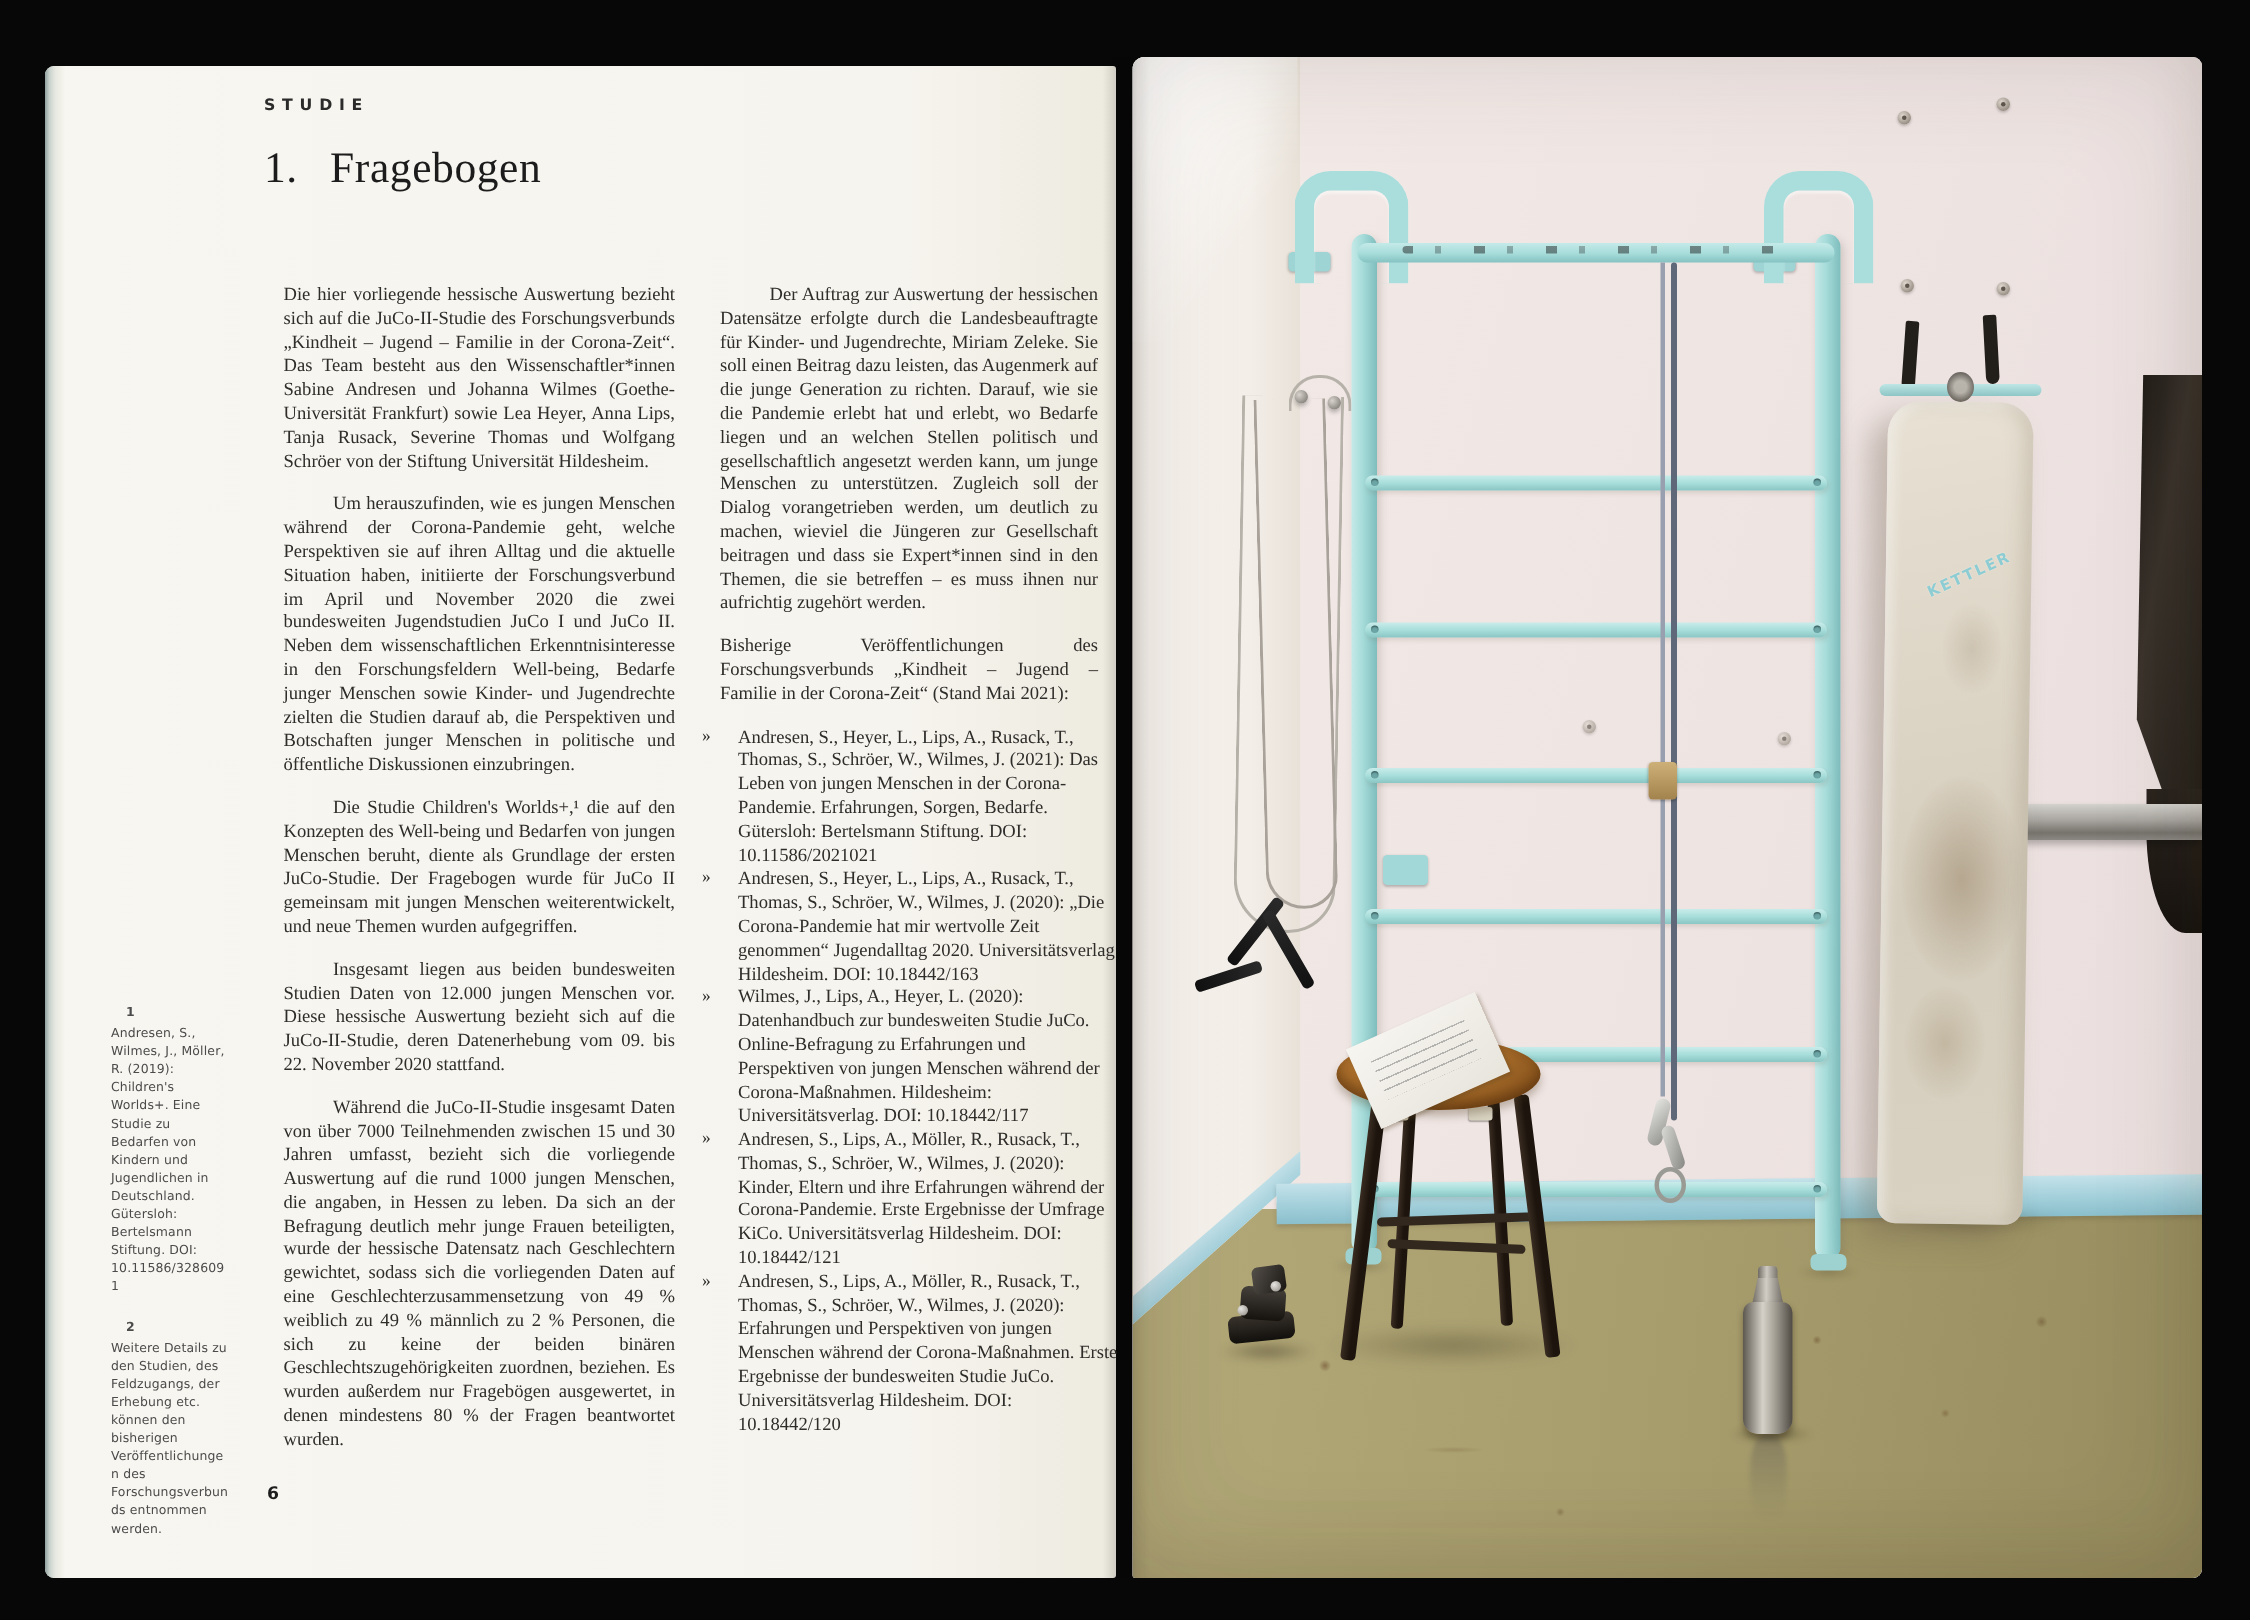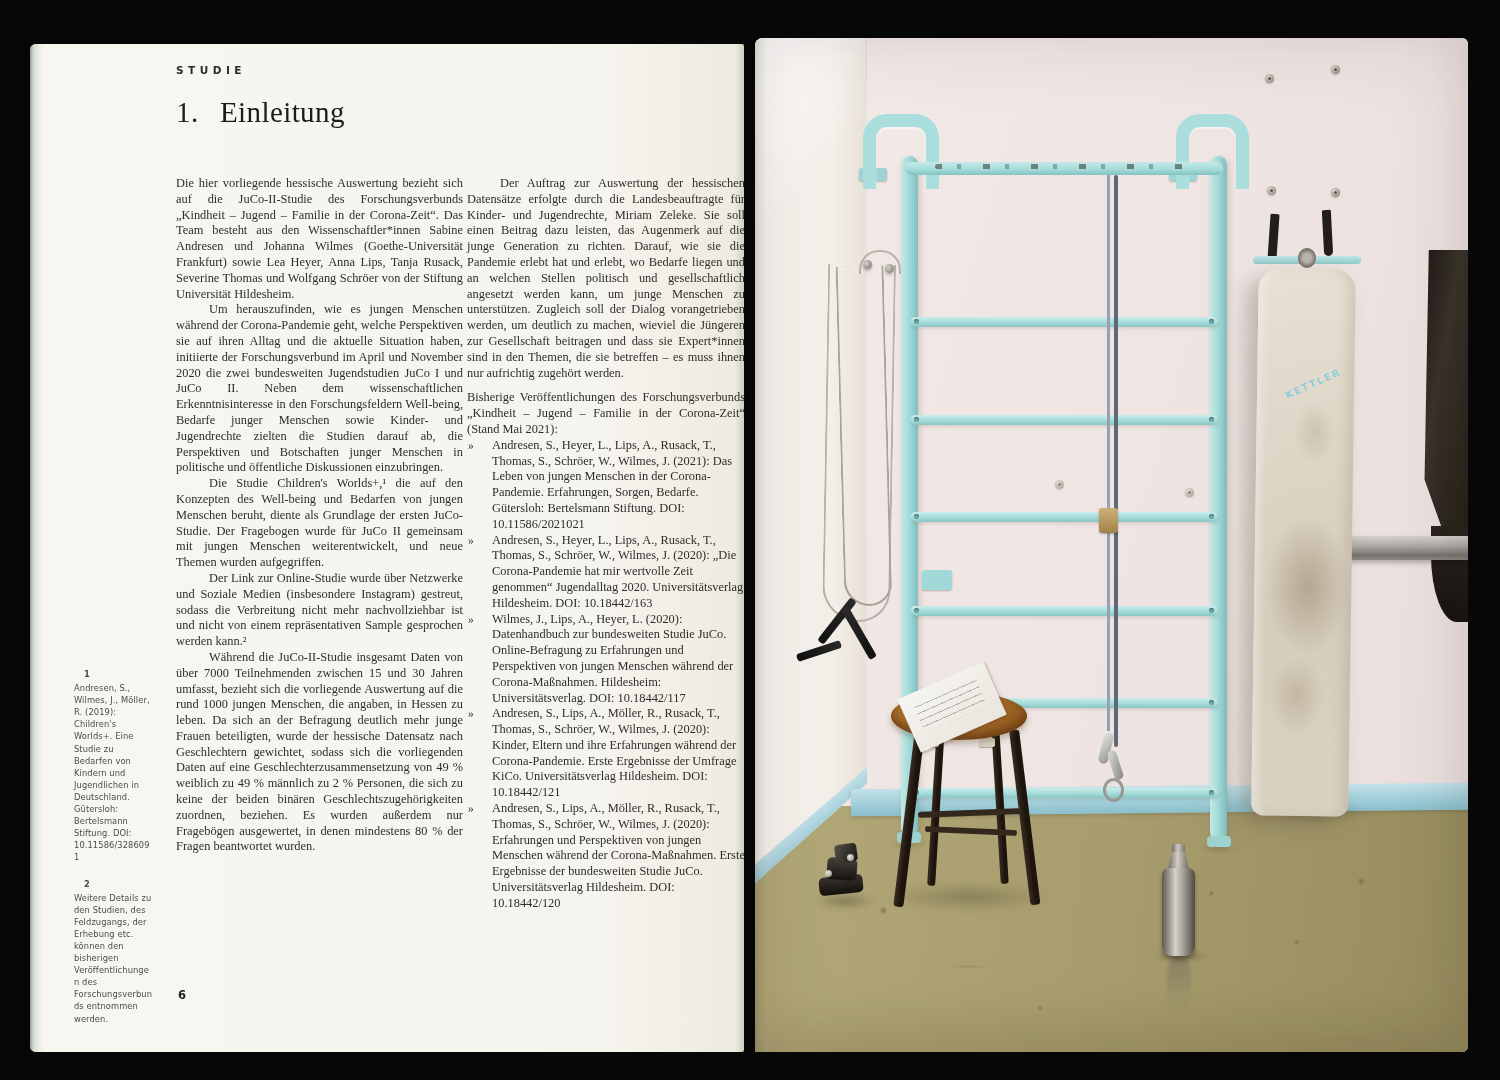--- a/index.html
+++ b/index.html
@@ -28,21 +28,21 @@
     font-size:10.5px;letter-spacing:4.5px;color:#2b2b2b;
   }
   .heading{
     position:absolute;left:146px;top:52px;margin:0;display:flex;
     font-weight:400;font-size:29px;letter-spacing:.4px;color:#1c1c1c;
   }
   .h-num{width:44px;}
   .col{position:absolute;top:132px;font-size:12.4px;line-height:15.8px;color:#2f2d2a;}
   .col1{left:146px;width:287px;}
   .col2{left:437px;width:278px;}
-  .para{margin:0;text-align:justify;hyphens:auto;-webkit-hyphens:auto;}
+  .para{margin:13px;text-align:justify;hyphens:auto;-webkit-hyphens:auto;}
   .para.indent{text-indent:33px;}
   .pubs-intro{margin-top:9px;text-align:justify;hyphens:auto;}
   .pub{display:flex;}
   .pub-marker{flex:none;width:24px;padding-left:1px;font-size:11.5px;}
   .pub-body{flex:1;text-align:left;hyphens:auto;}
   .fnotes{
     position:absolute;left:44px;top:624px;width:80px;
     font-family:"DejaVu Sans",sans-serif;font-size:8.3px;line-height:12.1px;
     color:#4b4b4b;letter-spacing:.1px;hyphens:auto;overflow-wrap:break-word;
   }
@@ -240,39 +240,39 @@
 
 <div class="stage">
 
   <div class="page page-left">
     <div class="page-edge"></div>
 
     <div class="kicker">STUDIE</div>
 
     <h1 class="heading">
       <span class="h-num">1.</span>
-      <span class="h-title">Einleitung</span>
+      <span class="h-title">Fragebogen</span>
     </h1>
 
     <div class="fnotes">
       <div class="fnote">
         <div class="fnote-num">1</div>
         <div class="fnote-text">Andresen, S., Wilmes, J., Möller, R. (2019): Children's Worlds+. Eine Studie zu Bedarfen von Kindern und Jugendlichen in Deutschland. Gütersloh: Bertelsmann Stiftung. DOI: 10.11586/3286091</div>
       </div>
       <div class="fnote">
         <div class="fnote-num">2</div>
         <div class="fnote-text">Weitere Details zu den Studien, des Feldzugangs, der Erhebung etc. können den bisherigen Veröffentlichungen des Forschungsverbunds entnommen werden.</div>
       </div>
     </div>
 
     <div class="col col1">
       <p class="para">Die hier vorliegende hessische Auswertung bezieht sich auf die JuCo-II-Studie des Forschungsverbunds „Kindheit – Jugend – Familie in der Corona-Zeit“. Das Team besteht aus den Wissenschaftler*innen Sabine Andresen und Johanna Wilmes (Goethe-Universität Frankfurt) sowie Lea Heyer, Anna Lips, Tanja Rusack, Severine Thomas und Wolfgang Schröer von der Stiftung Universität Hildesheim.</p>
       <p class="para indent">Um herauszufinden, wie es jungen Menschen während der Corona-Pandemie geht, welche Perspektiven sie auf ihren Alltag und die aktuelle Situation haben, initiierte der Forschungsverbund im April und November 2020 die zwei bundesweiten Jugendstudien JuCo I und JuCo II. Neben dem wissenschaftlichen Erkenntnisinteresse in den Forschungsfeldern Well-being, Bedarfe junger Menschen sowie Kinder- und Jugendrechte zielten die Studien darauf ab, die Perspektiven und Botschaften junger Menschen in politische und öffentliche Diskussionen einzubringen.</p>
       <p class="para indent">Die Studie Children's Worlds+,¹ die auf den Konzepten des Well-being und Bedarfen von jungen Menschen beruht, diente als Grundlage der ersten JuCo-Studie. Der Fragebogen wurde für JuCo II gemeinsam mit jungen Menschen weiterentwickelt, und neue Themen wurden aufgegriffen.</p>
-      <p class="para indent">Der Link zur Online-Studie wurde über Netzwerke und Soziale Medien (insbesondere Instagram) gestreut, sodass die Verbreitung nicht mehr nachvollziehbar ist und nicht von einem repräsentativen Sample gesprochen werden kann.²</p>
+      <p class="para indent">Insgesamt liegen aus beiden bundesweiten Studien Daten von 12.000 jungen Menschen vor. Diese hessische Auswertung bezieht sich auf die JuCo-II-Studie, deren Datenerhebung vom 09. bis 22. November 2020 stattfand.</p>
       <p class="para indent">Während die JuCo-II-Studie insgesamt Daten von über 7000 Teilnehmenden zwischen 15 und 30 Jahren umfasst, bezieht sich die vorliegende Auswertung auf die rund 1000 jungen Menschen, die angaben, in Hessen zu leben. Da sich an der Befragung deutlich mehr junge Frauen beteiligten, wurde der hessische Datensatz nach Geschlechtern gewichtet, sodass sich die vorliegenden Daten auf eine Geschlechterzusammensetzung von 49 % weiblich zu 49 % männlich zu 2 % Personen, die sich zu keine der beiden binären Geschlechtszugehörigkeiten zuordnen, beziehen. Es wurden außerdem nur Fragebögen ausgewertet, in denen mindestens 80 % der Fragen beantwortet wurden.</p>
     </div>
 
     <div class="col col2">
       <p class="para indent">Der Auftrag zur Auswertung der hessischen Datensätze erfolgte durch die Landesbeauftragte für Kinder- und Jugendrechte, Miriam Zeleke. Sie soll einen Beitrag dazu leisten, das Augenmerk auf die junge Generation zu richten. Darauf, wie sie die Pandemie erlebt hat und erlebt, wo Bedarfe liegen und an welchen Stellen politisch und gesellschaftlich angesetzt werden kann, um junge Menschen zu unterstützen. Zugleich soll der Dialog vorangetrieben werden, um deutlich zu machen, wieviel die Jüngeren zur Gesellschaft beitragen und dass sie Expert*innen sind in den Themen, die sie betreffen – es muss ihnen nur aufrichtig zugehört werden.</p>
       <p class="para pubs-intro">Bisherige Veröffentlichungen des Forschungsverbunds „Kindheit – Jugend – Familie in der Corona-Zeit“ (Stand Mai 2021):</p>
       <div class="pub">
         <span class="pub-marker">»</span>
         <span class="pub-body">Andresen, S., Heyer, L., Lips, A., Rusack, T., Thomas, S., Schröer, W., Wilmes, J. (2021): Das Leben von jungen Menschen in der Corona-Pandemie. Erfahrungen, Sorgen, Bedarfe. Gütersloh: Bertelsmann Stiftung. DOI: 10.11586/2021021</span>
       </div>

